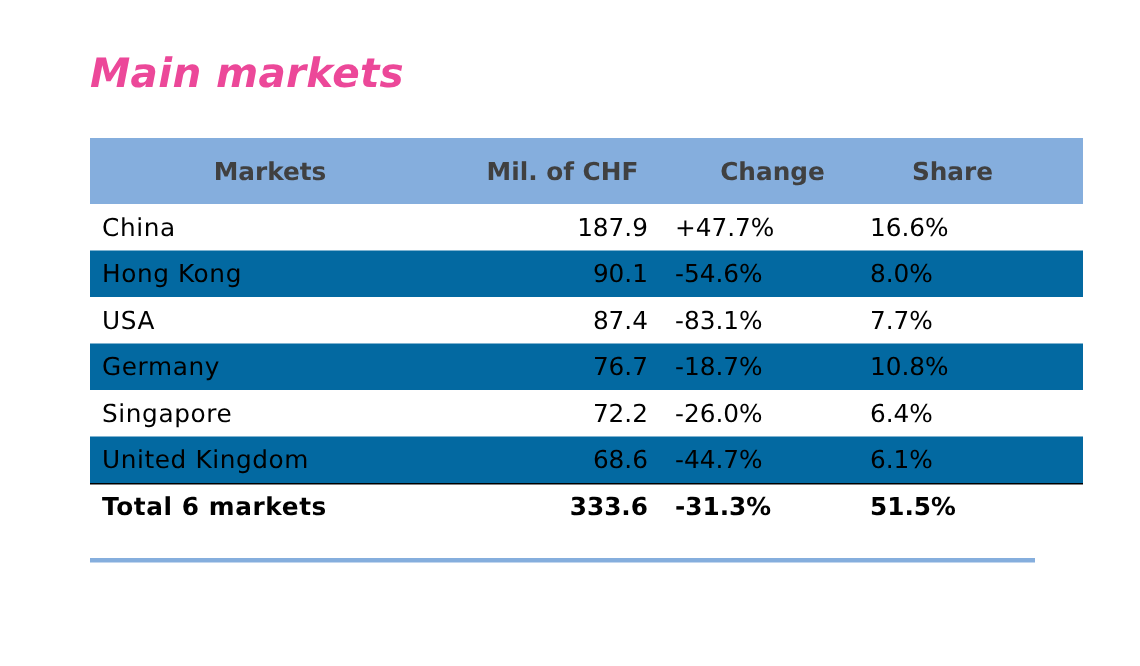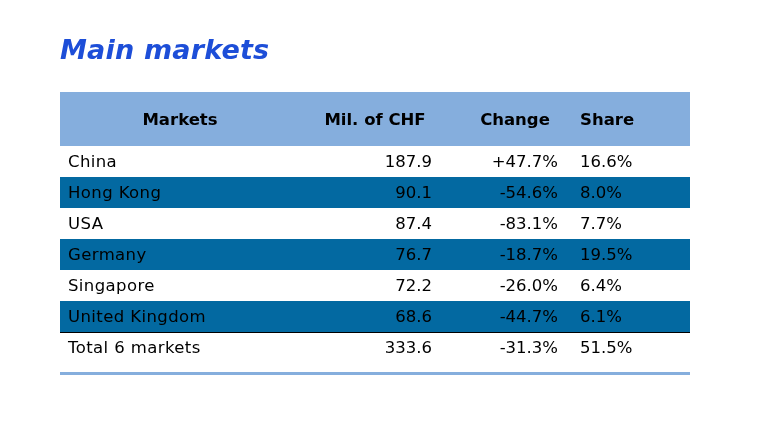--- a/index.html
+++ b/index.html
@@ -20,64 +20,64 @@
     background: #ffffff;
   }
   .slide-title {
     position: absolute;
     left: 60px;
     top: 34px;
     font-family: "DejaVu Sans", sans-serif;
     font-size: 27px;
     font-style: italic;
     font-weight: bold;
-    color: #1d4ed8;
+    color: #ec4899;
     letter-spacing: 0.2px;
   }
   .table-wrap {
     position: absolute;
     left: 60px;
     top: 92px;
     width: 630px;
   }
   table.markets {
     border-collapse: collapse;
     width: 630px;
     table-layout: fixed;
   }
   table.markets th,
   table.markets td {
     padding: 0;
     margin: 0;
   }
   thead th {
     background: #85aedd;
-    color: #000000;
+    color: #404040;
     font-size: 16.5px;
     font-weight: bold;
-    height: 54px;
+    height: 44px;
     vertical-align: middle;
     font-family: "DejaVu Sans", sans-serif;
   }
   thead th.col-market {
     text-align: center;
     width: 240px;
   }
   thead th.col-value {
     width: 150px;
   }
   thead th.col-change {
     text-align: center;
     width: 130px;
     margin-top: 36px;
   }
   thead th.col-share {
-    text-align: left;
+    text-align: center;
     width: 110px;
-    padding-right: 0;
+    padding-right: 32px;
   }
   tbody tr {
     height: 31px;
   }
   tbody tr.alt {
     background: #0369a1;
   }
   tbody tr.plain {
     background: #ffffff;
   }
@@ -94,28 +94,28 @@
   tbody td.c-market {
     text-align: left;
     padding-left: 8px;
     letter-spacing: 0.4px;
   }
   tbody td.c-value {
     text-align: right;
     padding-right: 18px;
   }
   tbody td.c-change {
-    text-align: right;
+    text-align: left;
     padding-right: 22px;
   }
   tbody td.c-share {
     padding-right: 16px;
   }
   tbody tr.total td {
-    font-weight: normal;
+    font-weight: bold;
     border-top: 1px solid #000000;
   }
   .bottom-rule {
     position: absolute;
     left: 60px;
     top: 372px;
     width: 630px;
     height: 3px;
     background: #85aedd;
   }
@@ -153,21 +153,21 @@
         <tr class="plain">
           <td class="c-market">USA</td>
           <td class="c-value">87.4</td>
           <td class="c-change">-83.1%</td>
           <td class="c-share">7.7%</td>
         </tr>
         <tr class="alt">
           <td class="c-market">Germany</td>
           <td class="c-value">76.7</td>
           <td class="c-change">-18.7%</td>
-          <td class="c-share">19.5%</td>
+          <td class="c-share">10.8%</td>
         </tr>
         <tr class="plain">
           <td class="c-market">Singapore</td>
           <td class="c-value">72.2</td>
           <td class="c-change">-26.0%</td>
           <td class="c-share">6.4%</td>
         </tr>
         <tr class="alt">
           <td class="c-market">United Kingdom</td>
           <td class="c-value">68.6</td>

